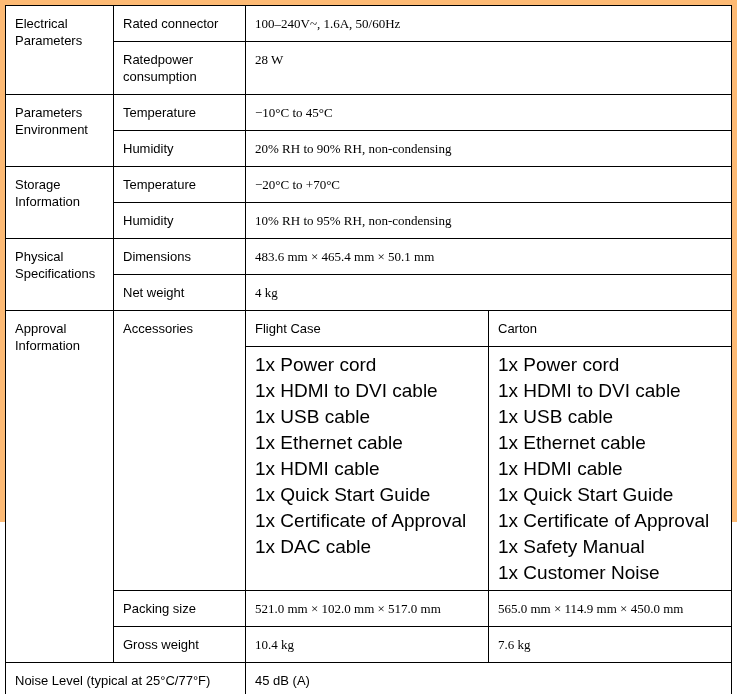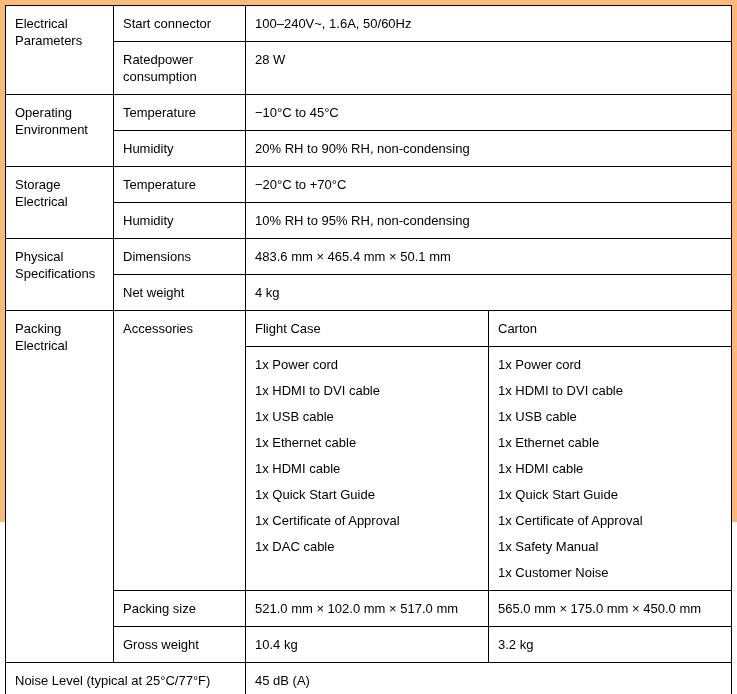--- a/index.html
+++ b/index.html
@@ -69,40 +69,41 @@
   }
   td.justify-label .jl-line2 {
     display: block;
     text-align: center;
     text-align-last: left;
   }
 
   
   td.value {
     padding-top: 10px;
+    font-family: Liberation Serif, serif;
   }
 
   
   td.subhead {
     padding-top: 10px;
     margin-top: 15px;
   }
 
   
   td.acclist {
     padding-top: 11px;
     padding-bottom: 12px;
   }
   ul.acc {
     list-style: none;
     margin: 0;
     padding: 0;
   }
   ul.acc li {
-    font-size: 13px;
+    font-size: 19px;
     line-height: 17px;
     margin: 0 0 9px 0;
     white-space: nowrap;
   }
   ul.acc li:last-child {
     margin-bottom: 0;
   }
 
   
   td.noise-label {
@@ -122,63 +123,63 @@
     <colgroup>
       <col class="c1">
         <col class="c2">
         <col class="c3">
         <col class="c4">
     </colgroup>
     <tbody>
 
       <tr>
         <td class="group" rowspan="2">Electrical Parameters</td>
-        <td class="param">Start connector</td>
+        <td class="param">Rated connector</td>
         <td class="value" colspan="2">100–240V~, 1.6A, 50/60Hz</td>
       </tr>
       <tr>
         <td class="param justify-label">
           <span class="jl-line1"><span>Rated</span><span>power</span></span>
           <span class="jl-line2">consumption</span>
         </td>
         <td class="value" colspan="2">28 W</td>
       </tr>
 
       <tr>
-        <td class="group" rowspan="2">Operating Environment</td>
+        <td class="group" rowspan="2">Parameters Environment</td>
         <td class="param">Temperature</td>
         <td class="value" colspan="2">−10°C to 45°C</td>
       </tr>
       <tr>
         <td class="param">Humidity</td>
         <td class="value" colspan="2">20% RH to 90% RH, non-condensing</td>
       </tr>
 
       <tr>
-        <td class="group" rowspan="2">Storage Electrical</td>
+        <td class="group" rowspan="2">Storage Information</td>
         <td class="param">Temperature</td>
         <td class="value" colspan="2">−20°C to +70°C</td>
       </tr>
       <tr>
         <td class="param">Humidity</td>
         <td class="value" colspan="2">10% RH to 95% RH, non-condensing</td>
       </tr>
 
       <tr>
         <td class="group" rowspan="2">Physical Specifications</td>
         <td class="param">Dimensions</td>
         <td class="value" colspan="2">483.6 mm × 465.4 mm × 50.1 mm</td>
       </tr>
       <tr>
         <td class="param">Net weight</td>
         <td class="value" colspan="2">4 kg</td>
       </tr>
 
       <tr>
-        <td class="group" rowspan="4">Packing Electrical</td>
+        <td class="group" rowspan="4">Approval Information</td>
         <td class="param" rowspan="2">Accessories</td>
         <td class="subhead">Flight Case</td>
         <td class="subhead">Carton</td>
       </tr>
       <tr>
         <td class="acclist">
           <ul class="acc">
             <li>1x Power cord</li>
             <li>1x HDMI to DVI cable</li>
             <li>1x USB cable</li>
@@ -199,26 +200,26 @@
             <li>1x Quick Start Guide</li>
             <li>1x Certificate of Approval</li>
             <li>1x Safety Manual</li>
             <li>1x Customer Noise</li>
           </ul>
         </td>
       </tr>
       <tr>
         <td class="param">Packing size</td>
         <td class="value">521.0 mm × 102.0 mm × 517.0 mm</td>
-        <td class="value">565.0 mm × 175.0 mm × 450.0 mm</td>
+        <td class="value">565.0 mm × 114.9 mm × 450.0 mm</td>
       </tr>
       <tr>
         <td class="param">Gross weight</td>
         <td class="value">10.4 kg</td>
-        <td class="value">3.2 kg</td>
+        <td class="value">7.6 kg</td>
       </tr>
 
       <tr>
         <td class="noise-label" colspan="2">Noise Level (typical at 25°C/77°F)</td>
         <td class="noise-value" colspan="2">45 dB (A)</td>
       </tr>
 
     </tbody>
   </table>
 </div>

